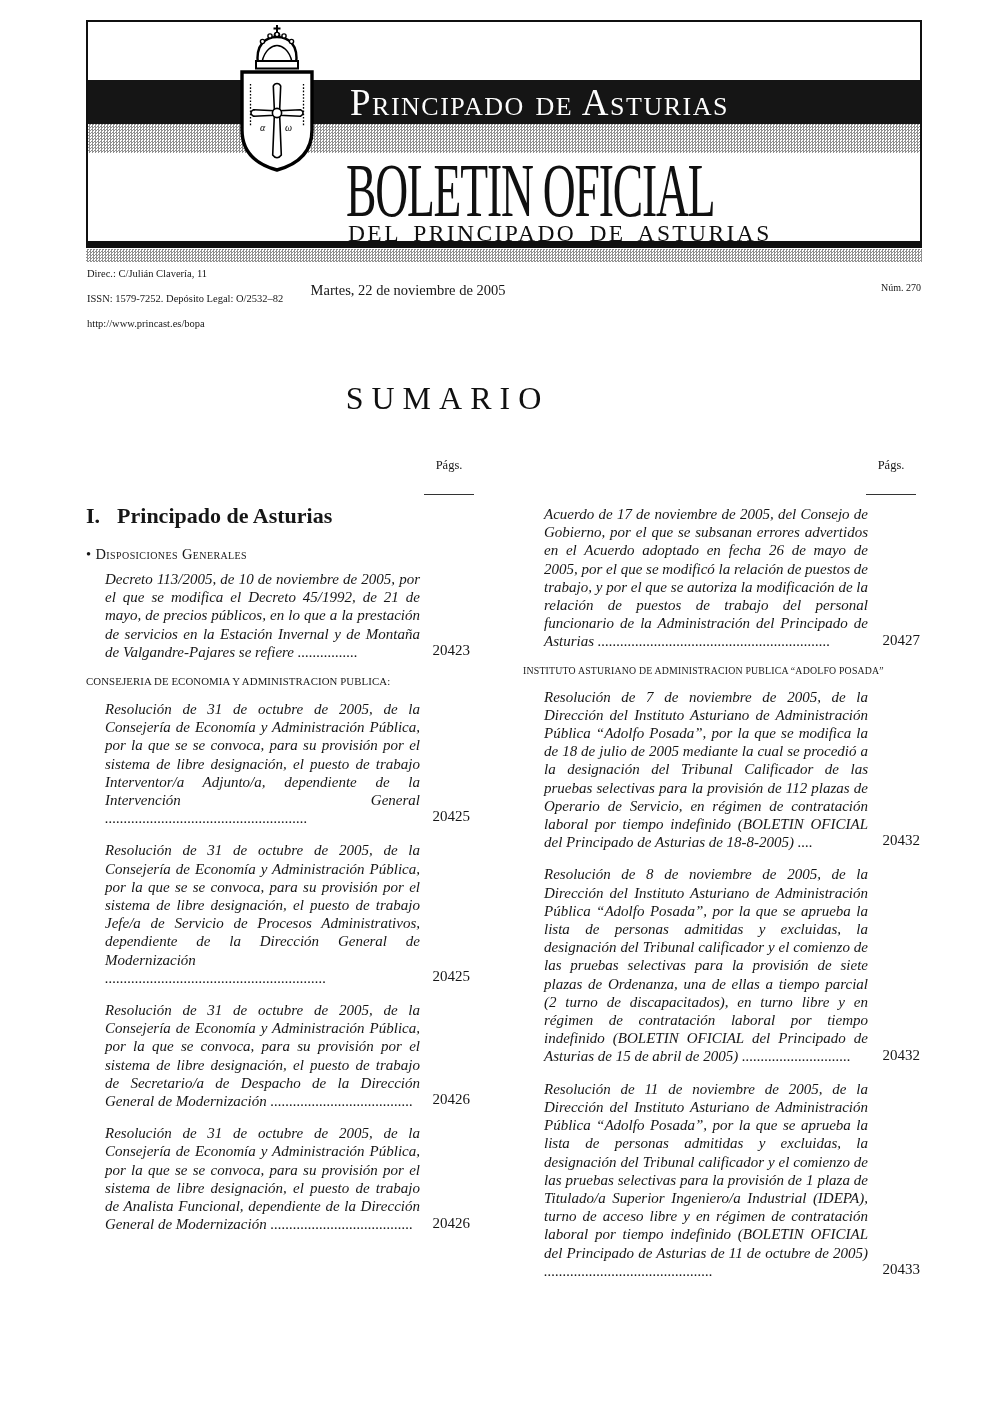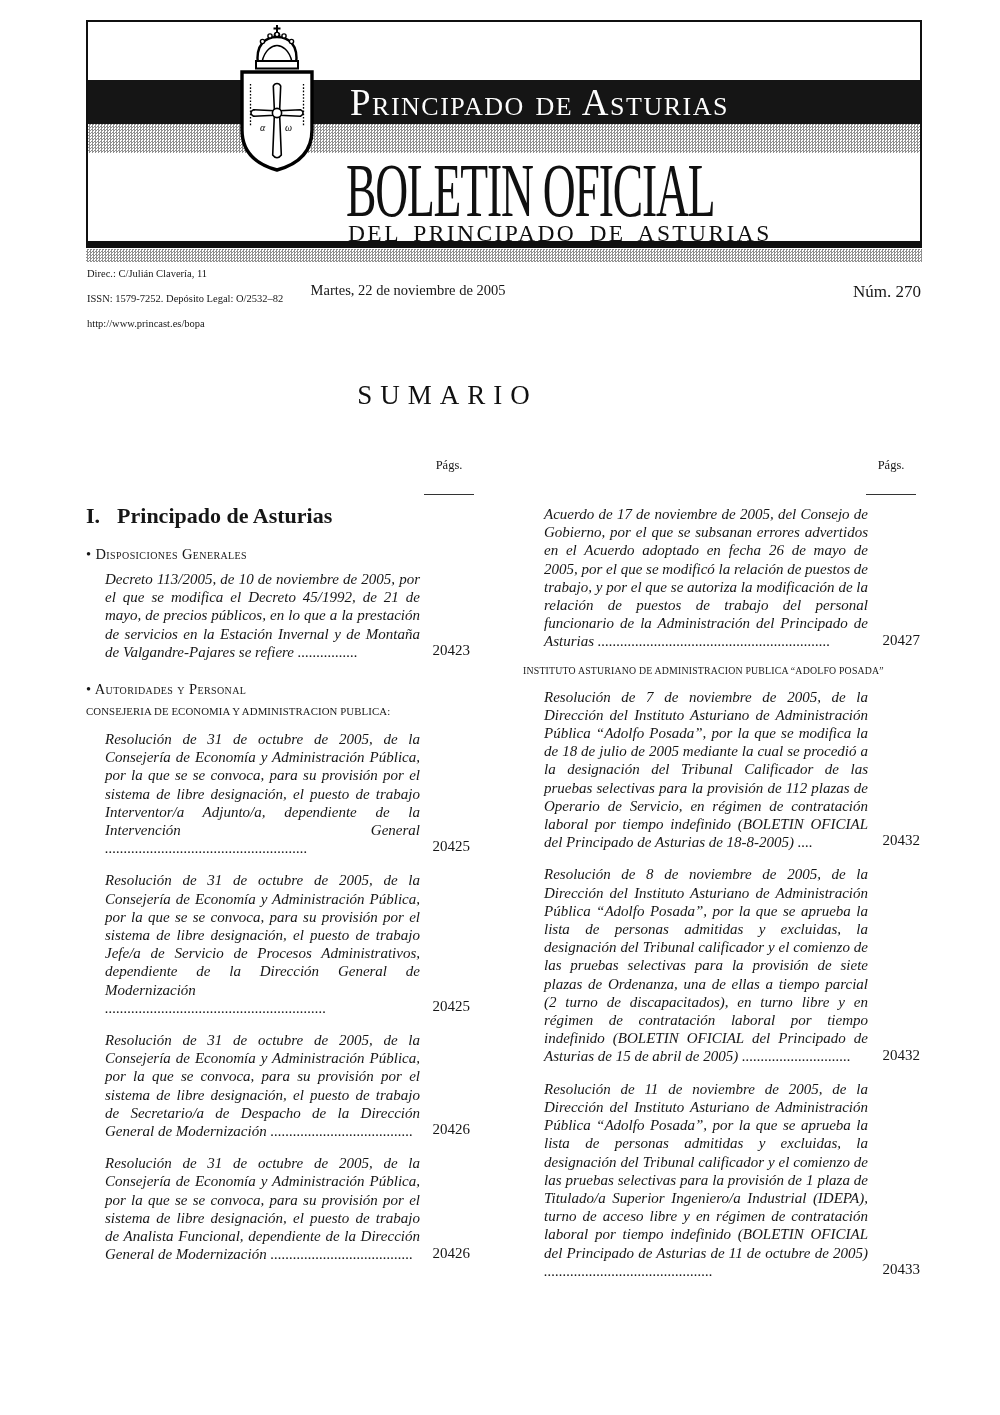--- a/index.html
+++ b/index.html
@@ -38,25 +38,25 @@
   .m-understrip { position:absolute; left:86px; top:249px; width:836px; height:13px; }
   .m-coat { position:absolute; left:229px; top:24px; width:96px; height:150px; z-index:3; }
   
   .info-left {
     position:absolute; left:87px; top:268px; font-size:10.5px; line-height:12.5px;
     white-space:pre-line;
   }
   .info-date {
     position:absolute; left:0; top:282px; width:816px; text-align:center; font-size:14.5px;
   }
-  .info-num { position:absolute; right:79px; top:282px; font-size:17px; }
+  .info-num { position:absolute; right:79px; top:282px; font-size:10px; }
   
   .sum-title {
     position:absolute; left:0; top:380px; width:887px; text-align:center;
-    font-size:27px; letter-spacing:8px; text-indent:8px; color:#101010;
+    font-size:32px; letter-spacing:8px; text-indent:8px; color:#101010;
   }
   .pags {
     position:absolute; top:458px; width:50px; text-align:center; font-size:12.5px;
     border-bottom:1.5px solid #333; padding-bottom:21px;
   }
   .pags-left { left:424px; }
   .pags-right { left:866px; }
   
   .col { position:absolute; top:503px; }
   .col-left  { left:86px;  width:384px; }
@@ -143,21 +143,20 @@
   <div class="col col-left">
     <h2 class="sec-head"><span class="numeral">I.</span><span>Principado de Asturias</span></h2>
 
     <p class="toc-bullet">• Disposiciones Generales</p>
 
     <div class="entry">
       <p class="entry-text">Decreto 113/2005, de 10 de noviembre de 2005, por el que se modifica el Decreto 45/1992, de 21 de mayo, de precios públicos, en lo que a la prestación de servicios en la Estación Invernal y de Montaña de Valgandre-Pajares se refiere ................</p>
       <span class="entry-page">20423</span>
     </div>
 
-    <p class="toc-bullet gap-lg">• Autoridades y Personal</p>
     <p class="toc-sub">CONSEJERIA DE ECONOMIA Y ADMINISTRACION PUBLICA:</p>
 
     <div class="entry">
       <p class="entry-text">Resolución de 31 de octubre de 2005, de la Consejería de Economía y Administración Pública, por la que se se convoca, para su provisión por el sistema de libre designación, el puesto de trabajo Interventor/a Adjunto/a, dependiente de la Intervención General ......................................................</p>
       <span class="entry-page">20425</span>
     </div>
     <div class="entry">
       <p class="entry-text">Resolución de 31 de octubre de 2005, de la Consejería de Economía y Administración Pública, por la que se se convoca, para su provisión por el sistema de libre designación, el puesto de trabajo Jefe/a de Servicio de Procesos Administrativos, dependiente de la Dirección General de Modernización ...........................................................</p>
       <span class="entry-page">20425</span>
     </div>

